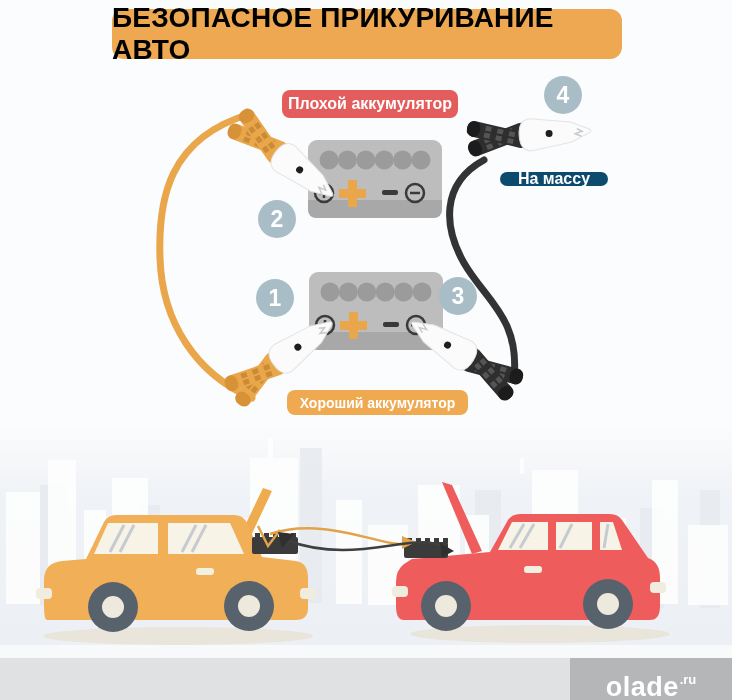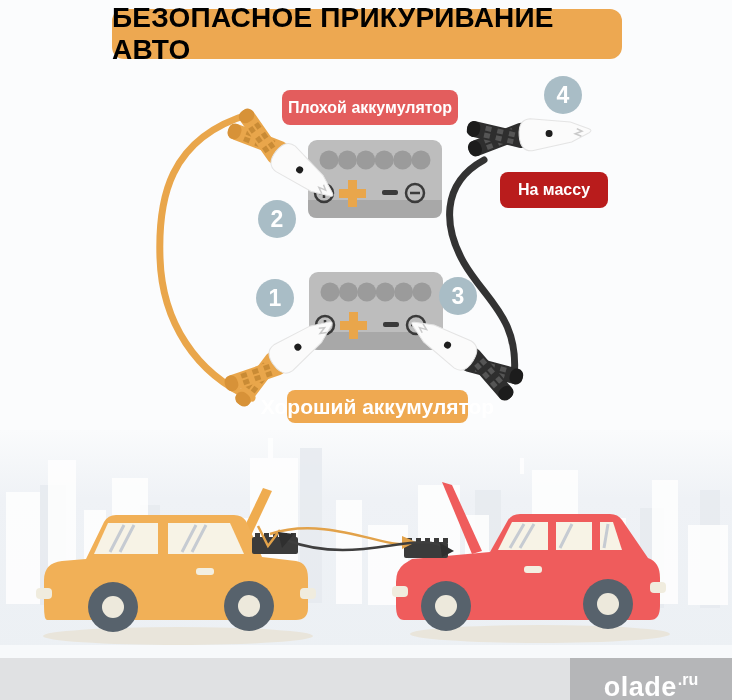--- a/index.html
+++ b/index.html
@@ -13,38 +13,38 @@
     background:#EDA851;border-radius:12px;
     display:flex;align-items:center;justify-content:center;
     color:#000000;font-size:28px;font-weight:800;letter-spacing:.2px;
     text-transform:uppercase;
   }
   
   .pill{
     position:absolute;display:flex;align-items:center;justify-content:center;
     color:#fff;font-weight:700;border-radius:8px;white-space:nowrap;
   }
-  .pill.red   {left:282px;top:90px; width:176px;height:35px;background:#E35D5D;font-size:16px;}
-  .pill.dark  {left:500px;top:172px;width:108px;height:36px;background:#b91c1c;font-size:16px;}
-  .pill.orange{left:287px;top:390px;width:181px;height:33px;background:#EFA951;font-size:21px;}
+  .pill.red   {left:282px;top:90px; width:176px;height:28px;background:#E35D5D;font-size:16px;}
+  .pill.dark  {left:500px;top:172px;width:108px;height:14px;background:#0c4a6e;font-size:16px;}
+  .pill.orange{left:287px;top:390px;width:181px;height:25px;background:#EFA951;font-size:14px;}
   .layer{position:absolute;left:0;}
   #diagram-svg{top:0;}
   #scene-svg{top:430px;}
   
   .footer-bar{
     position:absolute;left:0;top:658px;width:732px;height:42px;
     background:#E0E1E3;
   }
   .watermark{
     position:absolute;right:0;top:658px;width:162px;height:59px;
     background:#B5B6B8;display:flex;align-items:center;justify-content:center;
     color:#fff;font-weight:700;
   }
   .watermark .name{font-size:27px;letter-spacing:.5px;}
-  .watermark .tld{font-size:16px;position:relative;top:-8px;margin-left:1px;}
+  .watermark .tld{font-size:13px;position:relative;top:-8px;margin-left:1px;}
   svg text.step{
     font-family:"Liberation Sans","DejaVu Sans",sans-serif;
     font-size:23px;font-weight:700;fill:#fff;text-anchor:middle;
   }
 </style>
 </head>
 <body>
 
 <div id="stage">
 

